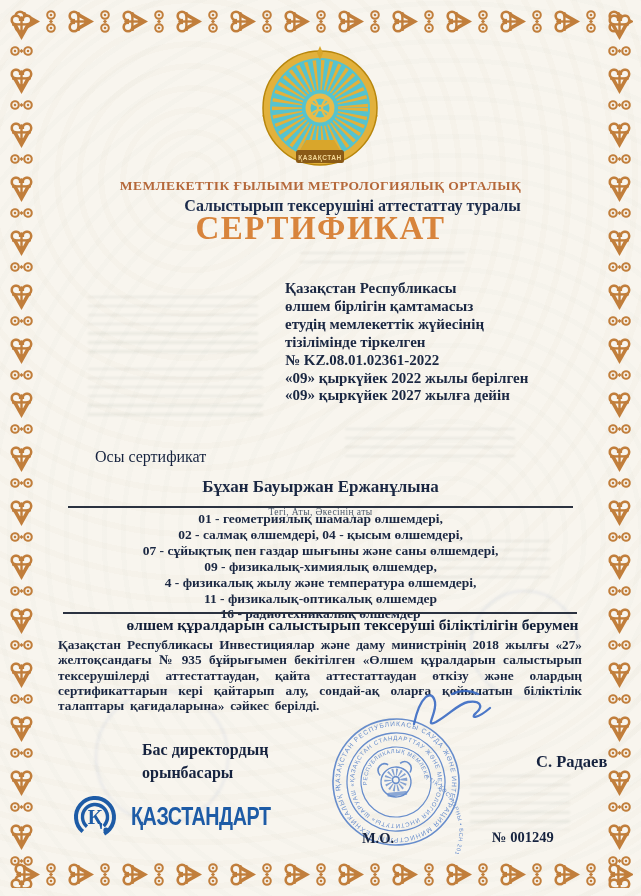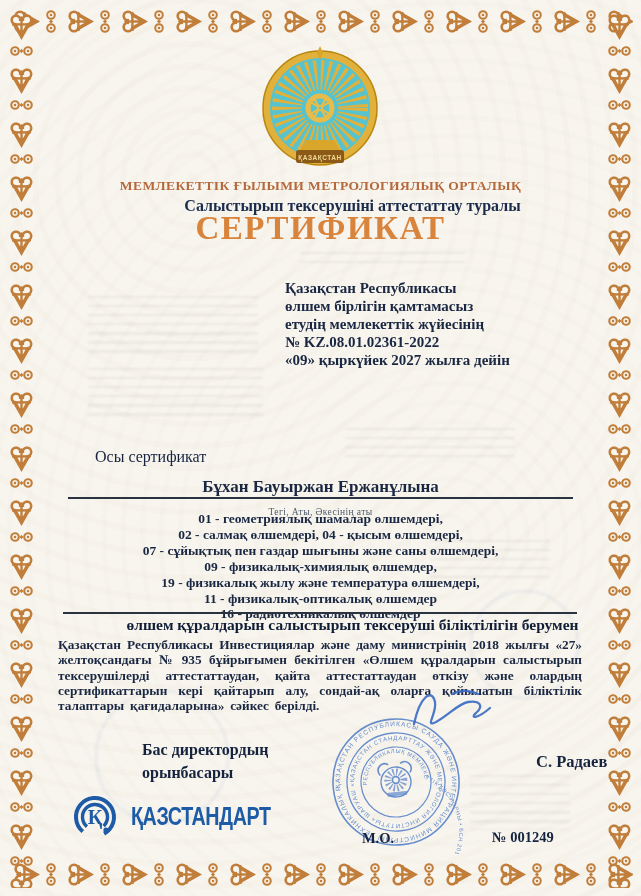--- a/index.html
+++ b/index.html
@@ -19,21 +19,21 @@
   .b-right{left:606px;top:8px;}
   
   .org-title{top:178px;font-size:13.5px;font-weight:bold;color:#b5683a;letter-spacing:.4px;}
   .subtitle{top:197px;font-size:16px;font-weight:bold;color:#1b2b4b;padding-left:32px;}
   .cert-title{top:210px;font-size:33px;font-weight:bold;color:#d8843c;letter-spacing:1.5px;}
   
   .registry{left:285px;top:280px;font-size:15px;font-weight:bold;line-height:17.9px;color:#1a2742;}
   
   .issued{left:95px;top:448px;font-size:16px;font-weight:normal;}
   
-  .name-line{left:68px;top:477px;width:505px;text-align:center;border-bottom:2px solid #2b3240;padding-bottom:0;}
+  .name-line{left:68px;top:477px;width:505px;text-align:center;border-bottom:2px solid #2b3240;padding-bottom:9px;}
   .name-line .nm{font-size:17px;font-weight:bold;color:#1a2742;}
   .name-caption{left:68px;top:507px;width:505px;text-align:center;font-size:9.5px;color:#4d5a6b;letter-spacing:.4px;}
   
   .quals{top:511px;font-size:13.5px;font-weight:bold;line-height:15.9px;color:#1a2742;}
   .rule{left:63px;top:612px;width:514px;border-top:2.2px solid #2b3240;}
   .conferral{top:616px;font-size:15.5px;font-weight:bold;color:#101d36;padding-left:32px;}
   
   .legal{left:58px;top:637px;width:524px;font-size:13.3px;font-weight:bold;line-height:15.3px;
          text-align:justify;word-spacing:2.5px;color:#1a2742;margin:0;}
   
@@ -148,36 +148,38 @@
 </svg>
 
 <div class="abs ctr org-title">МЕМЛЕКЕТТІК ҒЫЛЫМИ МЕТРОЛОГИЯЛЫҚ ОРТАЛЫҚ</div>
 <div class="abs ctr subtitle">Салыстырып тексерушіні аттестаттау туралы</div>
 <div class="abs ctr cert-title">СЕРТИФИКАТ</div>
 
 <div class="abs registry">
   <div>Қазақстан Республикасы</div>
   <div>өлшем бірлігін қамтамасыз</div>
   <div>етудің мемлекеттік жүйесінің</div>
+  <div>тізілімінде тіркелген</div>
   <div>№ KZ.08.01.02361-2022</div>
+  <div>«09» қыркүйек 2022 жылы берілген</div>
   <div>«09» қыркүйек 2027 жылға дейін</div>
 </div>
 
 <div class="abs issued">Осы сертификат</div>
 <div class="abs name-line">
   <span class="nm">Бұхан Бауыржан Ержанұлына</span>
 </div>
 <div class="abs name-caption">Тегі, Аты, Әкесінің аты</div>
 
 <div class="abs ctr quals">
   <div>01 - геометриялық шамалар өлшемдері,</div>
   <div>02 - салмақ өлшемдері, 04 - қысым өлшемдері,</div>
   <div>07 - сұйықтық пен газдар шығыны және саны өлшемдері,</div>
   <div>09 - физикалық-химиялық өлшемдер,</div>
-  <div>19 - физикалық жылу және температура өлшемдері,</div>
+  <div>4 - физикалық жылу және температура өлшемдері,</div>
   <div>11 - физикалық-оптикалық өлшемдер</div>
   <div>16 - радиотехникалық өлшемдер</div>
 </div>
 <div class="abs rule"></div>
 <div class="abs ctr conferral">өлшем құралдарын салыстырып тексеруші біліктілігін берумен</div>
 
 <p class="abs legal">Қазақстан Республикасы Инвестициялар және даму министрінің 2018 жылғы «27» желтоқсандағы № 935 бұйрығымен бекітілген «Өлшем құралдарын салыстырып тексерушілерді аттестаттаудан, қайта аттестаттаудан өткізу және олардың сертификаттарын кері қайтарып алу, сондай-ақ оларға қойылатын біліктілік талаптары қағидаларына» сәйкес берілді.</p>
 
 <div class="abs sig-title">
   <div>Бас директордың</div>

